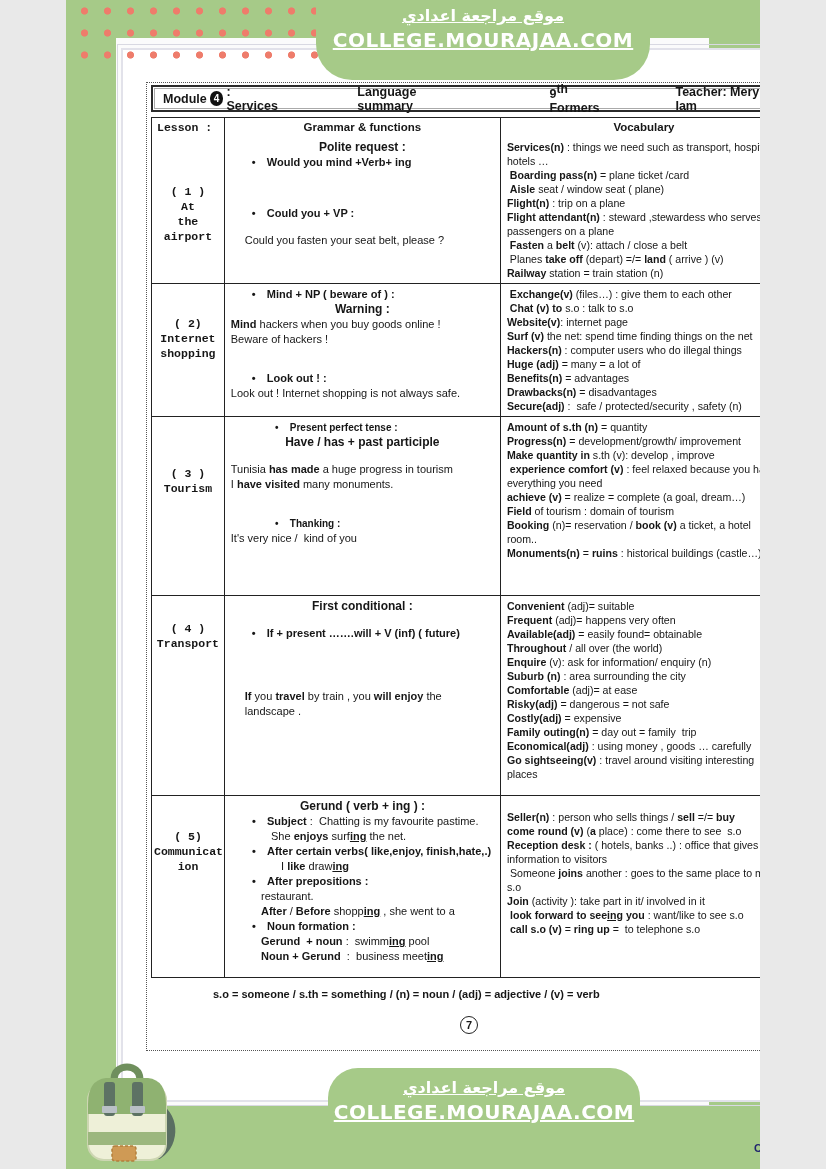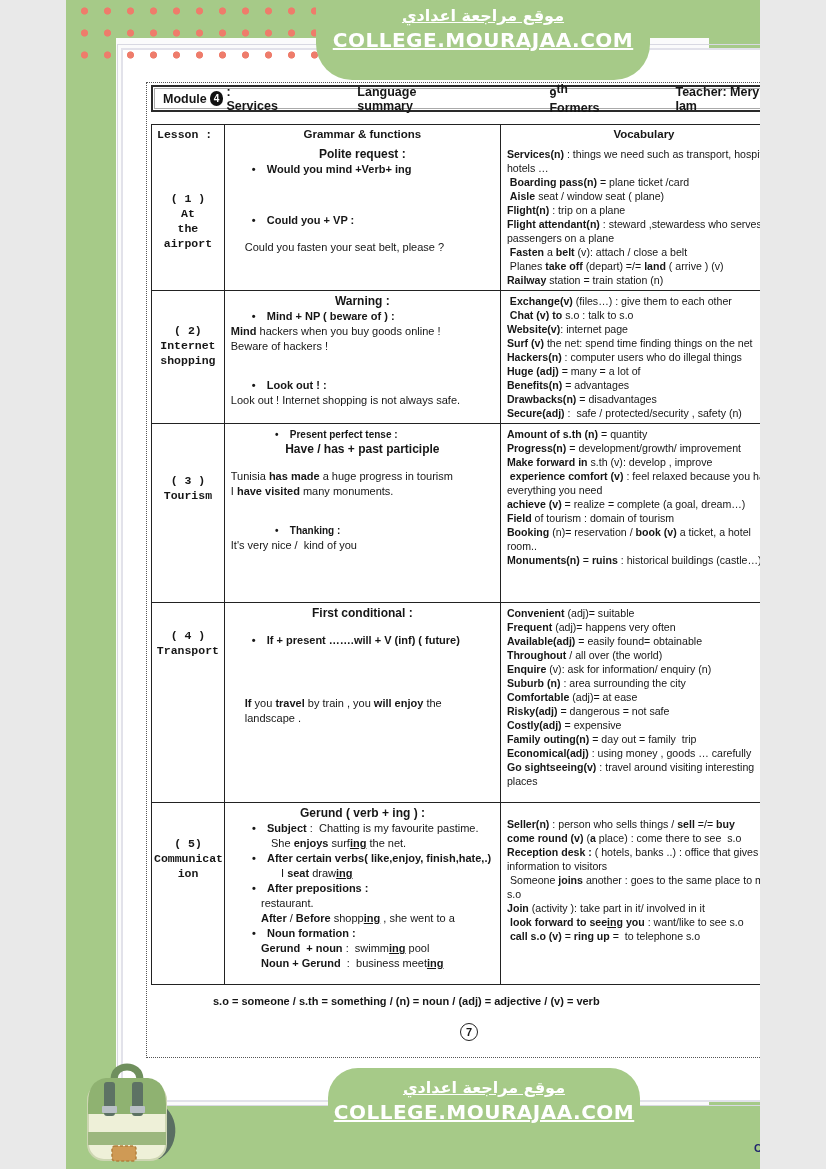--- a/index.html
+++ b/index.html
@@ -34,21 +34,21 @@
   }
   
   .frame {
     position:absolute; left:55px; top:48px; width:712px; height:1054px;
     background:#ffffff; border:2px solid #e2e2ea; outline:1px solid #d9d9e2; outline-offset:3px;
   }
   
   .sheet { position:absolute; left:80px; top:82px; width:646px; z-index:4; padding:2px 4px 16px 4px; border:1px dotted #555; background:#fff; }
   .modbox {
     border:2px solid #2a2a2a; box-shadow:inset 0 0 0 1px #fff, inset 0 0 0 2px #aaa;
-    height:27px; margin-bottom:12px; display:flex; align-items:center;
+    height:27px; margin-bottom:5px; display:flex; align-items:center;
     font-size:12.5px; font-weight:bold; padding:0 10px;
   }
   .modbox .gap1{ width:84px; } .modbox .gap2{ width:92px; } .modbox .gap3{ width:66px; }
   .circle-num {
     display:inline-flex; width:15px; height:15px; border-radius:50%; background:#111; color:#fff;
     font-size:10px; align-items:center; justify-content:center; margin:0 3px;
   }
   .sup { vertical-align:super; font-size:12px; }
   .tbl { border:1.5px solid #222; }
   .trow { display:flex; border-top:1px solid #222; }
@@ -186,22 +186,22 @@
               <div class="line"><span class="f-b">Railway</span><span> station = train station (n)</span></div>
             </div>
           </div>
           <div class="trow">
             <div class="c1">
               <div class="lesson-line">( 2)</div>
               <div class="lesson-line">Internet</div>
               <div class="lesson-line">shopping</div>
             </div>
             <div class="c2">
+              <div class="line st-b"><span class="bullet">•</span><span class="f-b">Mind + NP ( beware of ) :</span></div>
               <div class="line st-c"><span class="f-b">Warning :</span></div>
-              <div class="line st-b"><span class="bullet">•</span><span class="f-b">Mind + NP ( beware of ) :</span></div>
               <div class="line"><span class="f-b">Mind</span><span> hackers when you buy goods online !</span></div>
               <div class="line"><span>Beware of hackers !</span></div>
               <div class="line st-g"></div>
               <div class="line st-g"></div>
               <div class="line st-b"><span class="bullet">•</span><span class="f-b">Look out ! :</span></div>
               <div class="line"><span>Look out ! Internet shopping is not always safe.</span></div>
             </div>
             <div class="c3">
               <div class="line"><span> </span><span class="f-b">Exchange(v)</span><span> (files…) : give them to each other</span></div>
               <div class="line"><span> </span><span class="f-b">Chat (v) to</span><span> s.o : talk to s.o</span></div>
@@ -226,21 +226,21 @@
               <div class="line"><span>Tunisia </span><span class="f-b">has made</span><span> a huge progress in tourism</span></div>
               <div class="line"><span>I </span><span class="f-b">have visited</span><span> many monuments.</span></div>
               <div class="line st-g"></div>
               <div class="line st-g"></div>
               <div class="line st-b2"><span class="bullet">•</span><span class="f-b">Thanking :</span></div>
               <div class="line"><span>It's very nice /  kind of you</span></div>
             </div>
             <div class="c3">
               <div class="line"><span class="f-b">Amount of s.th (n)</span><span> = quantity</span></div>
               <div class="line"><span class="f-b">Progress(n)</span><span> = development/growth/ improvement</span></div>
-              <div class="line"><span class="f-b">Make forward in</span><span> s.th (v): develop , improve</span></div>
+              <div class="line"><span class="f-b">Make quantity in</span><span> s.th (v): develop , improve</span></div>
               <div class="line"><span> </span><span class="f-b">experience comfort (v)</span><span> : feel relaxed because you have everything you need</span></div>
               <div class="line"><span class="f-b">achieve (v)</span><span> = realize = complete (a goal, dream…)</span></div>
               <div class="line"><span class="f-b">Field</span><span> of tourism : domain of tourism</span></div>
               <div class="line"><span class="f-b">Booking</span><span> (n)= reservation / </span><span class="f-b">book (v)</span><span> a ticket, a hotel room..</span></div>
               <div class="line"><span class="f-b">Monuments(n)</span><span> = </span><span class="f-b">ruins</span><span> : historical buildings (castle…)</span></div>
             </div>
           </div>
           <div class="trow">
             <div class="c1">
               <div class="lesson-line">( 4 )</div>
@@ -275,21 +275,21 @@
             <div class="c1">
               <div class="lesson-line">( 5)</div>
               <div class="lesson-line">Communicat</div>
               <div class="lesson-line">ion</div>
             </div>
             <div class="c2">
               <div class="line st-c"><span class="f-b">Gerund ( verb + ing ) :</span></div>
               <div class="line st-b"><span class="bullet">•</span><span class="f-b">Subject</span><span> :  Chatting is my favourite pastime.</span></div>
               <div class="line st-i3"><span>She </span><span class="f-b">enjoys</span><span> surf</span><span class="f-u">ing</span><span> the net.</span></div>
               <div class="line st-b"><span class="bullet">•</span><span class="f-b">After certain verbs( like,enjoy, finish,hate,.)</span></div>
-              <div class="line st-i4"><span>I </span><span class="f-b">seat</span><span> draw</span><span class="f-u">ing</span></div>
+              <div class="line st-i4"><span>I </span><span class="f-b">like</span><span> draw</span><span class="f-u">ing</span></div>
               <div class="line st-b"><span class="bullet">•</span><span class="f-b">After prepositions :</span></div>
               <div class="line st-i2"><span>restaurant.</span></div>
               <div class="line st-i2"><span class="f-b">After</span><span> / </span><span class="f-b">Before</span><span> shopp</span><span class="f-u">ing</span><span> , she went to a</span></div>
               <div class="line st-b"><span class="bullet">•</span><span class="f-b">Noun formation :</span></div>
               <div class="line st-i2"><span class="f-b">Gerund  + noun</span><span> :  swimm</span><span class="f-u">ing</span><span> pool</span></div>
               <div class="line st-i2"><span class="f-b">Noun + Gerund</span><span>  :  business meet</span><span class="f-u">ing</span></div>
             </div>
             <div class="c3">
               <div class="line"><span class="f-b">Seller(n)</span><span> : person who sells things / </span><span class="f-b">sell</span><span> =/= </span><span class="f-b">buy</span></div>
               <div class="line"><span class="f-b">come round (v)</span><span> (</span><span class="f-b">a</span><span> place) : come there to see  s.o</span></div>

